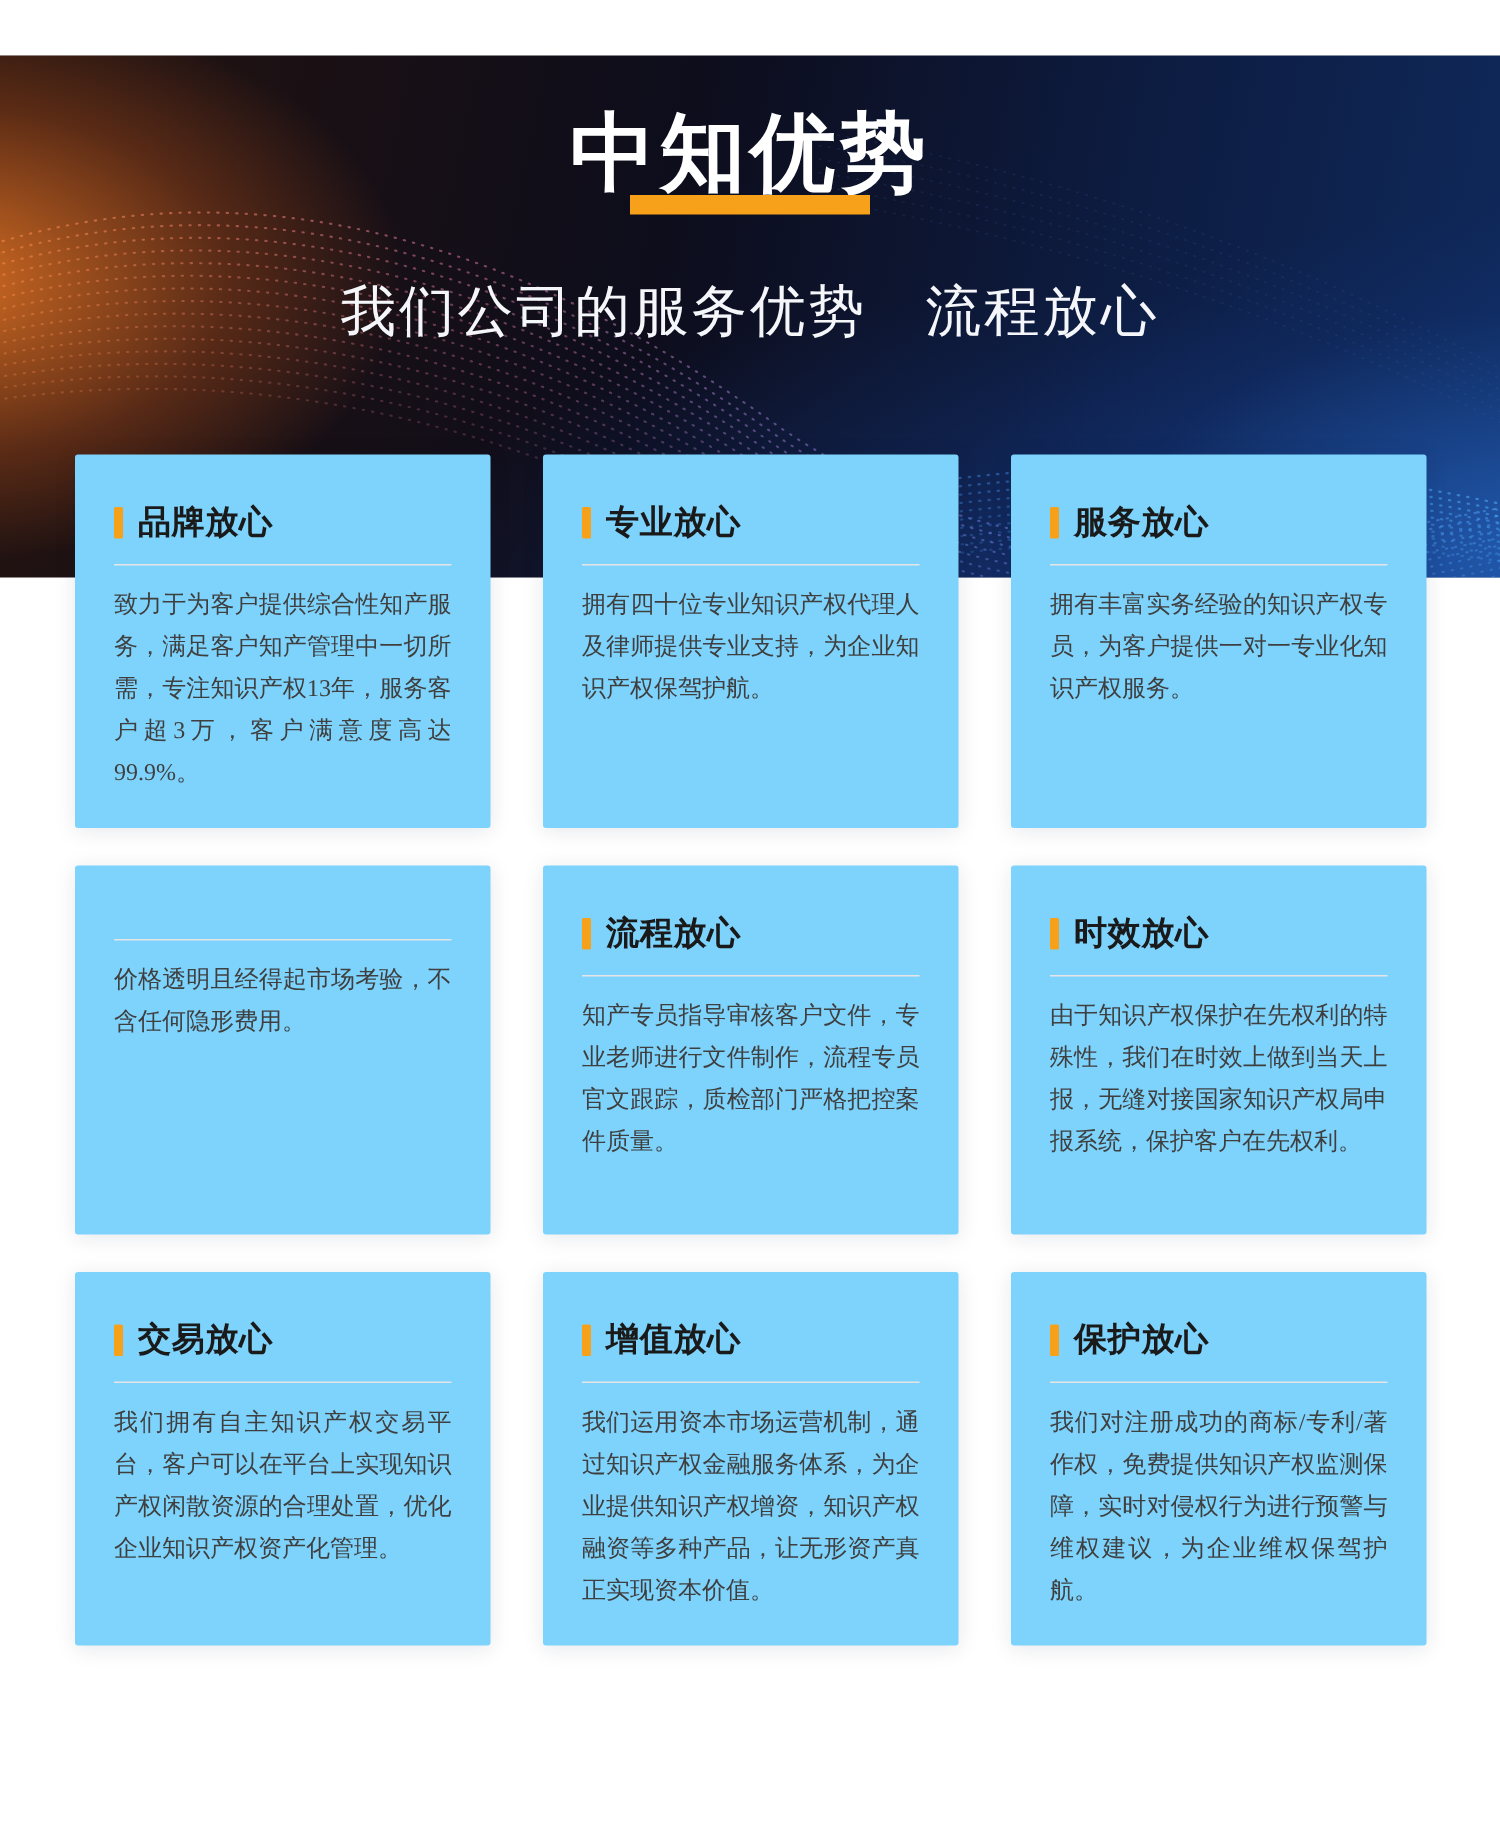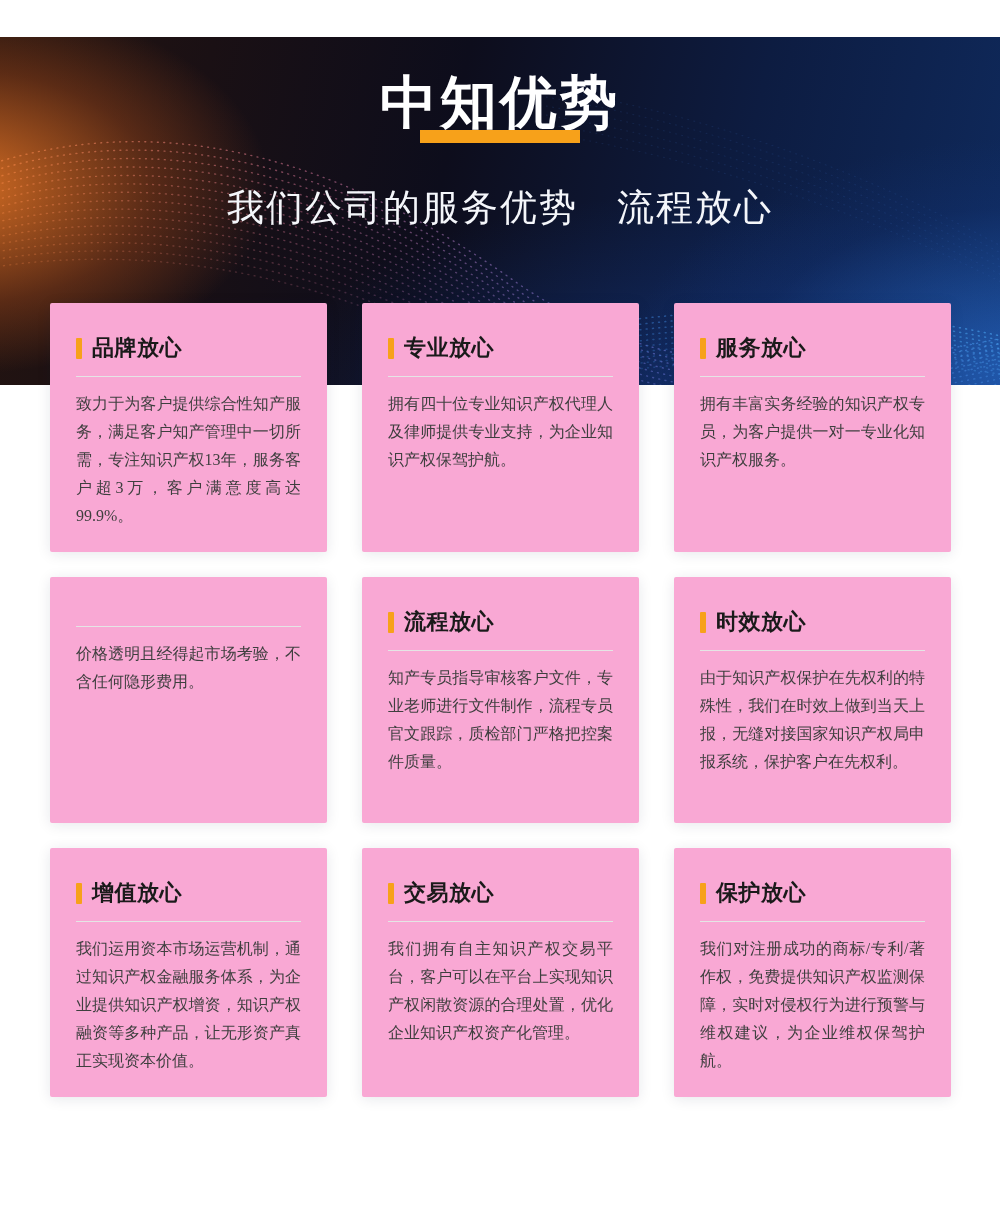--- a/index.html
+++ b/index.html
@@ -43,21 +43,21 @@
   
   .grid{
     position:absolute;left:50px;top:303px;
     width:901px;
     display:grid;
     grid-template-columns:277px 277px 277px;
     grid-template-rows:249px 246px 249px;
     column-gap:35px;row-gap:25px;
   }
   .card{
-    background:#f9a8d4;
+    background:#7dd3fc;
     border-radius:2px;
     box-shadow:0 2px 14px rgba(20,30,60,.10);
     padding:33px 26px 0 26px;
     box-sizing:border-box;
   }
   .card-head{display:flex;align-items:center;}
   .accent-bar{
     width:6px;height:21px;border-radius:1px;
     background:#F7A11A;margin-right:10px;flex:0 0 auto;
   }
@@ -166,32 +166,32 @@
     <div class="card-head">
       <span class="accent-bar"></span>
       <h2 class="card-title">时效放心</h2>
     </div>
     <div class="divider"></div>
     <p class="card-body">由于知识产权保护在先权利的特殊性，我们在时效上做到当天上报，无缝对接国家知识产权局申报系统，保护客户在先权利。</p>
   </div>
   <div class="card">
     <div class="card-head">
       <span class="accent-bar"></span>
+      <h2 class="card-title">交易放心</h2>
+    </div>
+    <div class="divider"></div>
+    <p class="card-body">我们拥有自主知识产权交易平台，客户可以在平台上实现知识产权闲散资源的合理处置，优化企业知识产权资产化管理。</p>
+  </div>
+  <div class="card">
+    <div class="card-head">
+      <span class="accent-bar"></span>
       <h2 class="card-title">增值放心</h2>
     </div>
     <div class="divider"></div>
     <p class="card-body">我们运用资本市场运营机制，通过知识产权金融服务体系，为企业提供知识产权增资，知识产权融资等多种产品，让无形资产真正实现资本价值。</p>
-  </div>
-  <div class="card">
-    <div class="card-head">
-      <span class="accent-bar"></span>
-      <h2 class="card-title">交易放心</h2>
-    </div>
-    <div class="divider"></div>
-    <p class="card-body">我们拥有自主知识产权交易平台，客户可以在平台上实现知识产权闲散资源的合理处置，优化企业知识产权资产化管理。</p>
   </div>
   <div class="card">
     <div class="card-head">
       <span class="accent-bar"></span>
       <h2 class="card-title">保护放心</h2>
     </div>
     <div class="divider"></div>
     <p class="card-body">我们对注册成功的商标/专利/著作权，免费提供知识产权监测保障，实时对侵权行为进行预警与维权建议，为企业维权保驾护航。</p>
   </div>
 </div>

